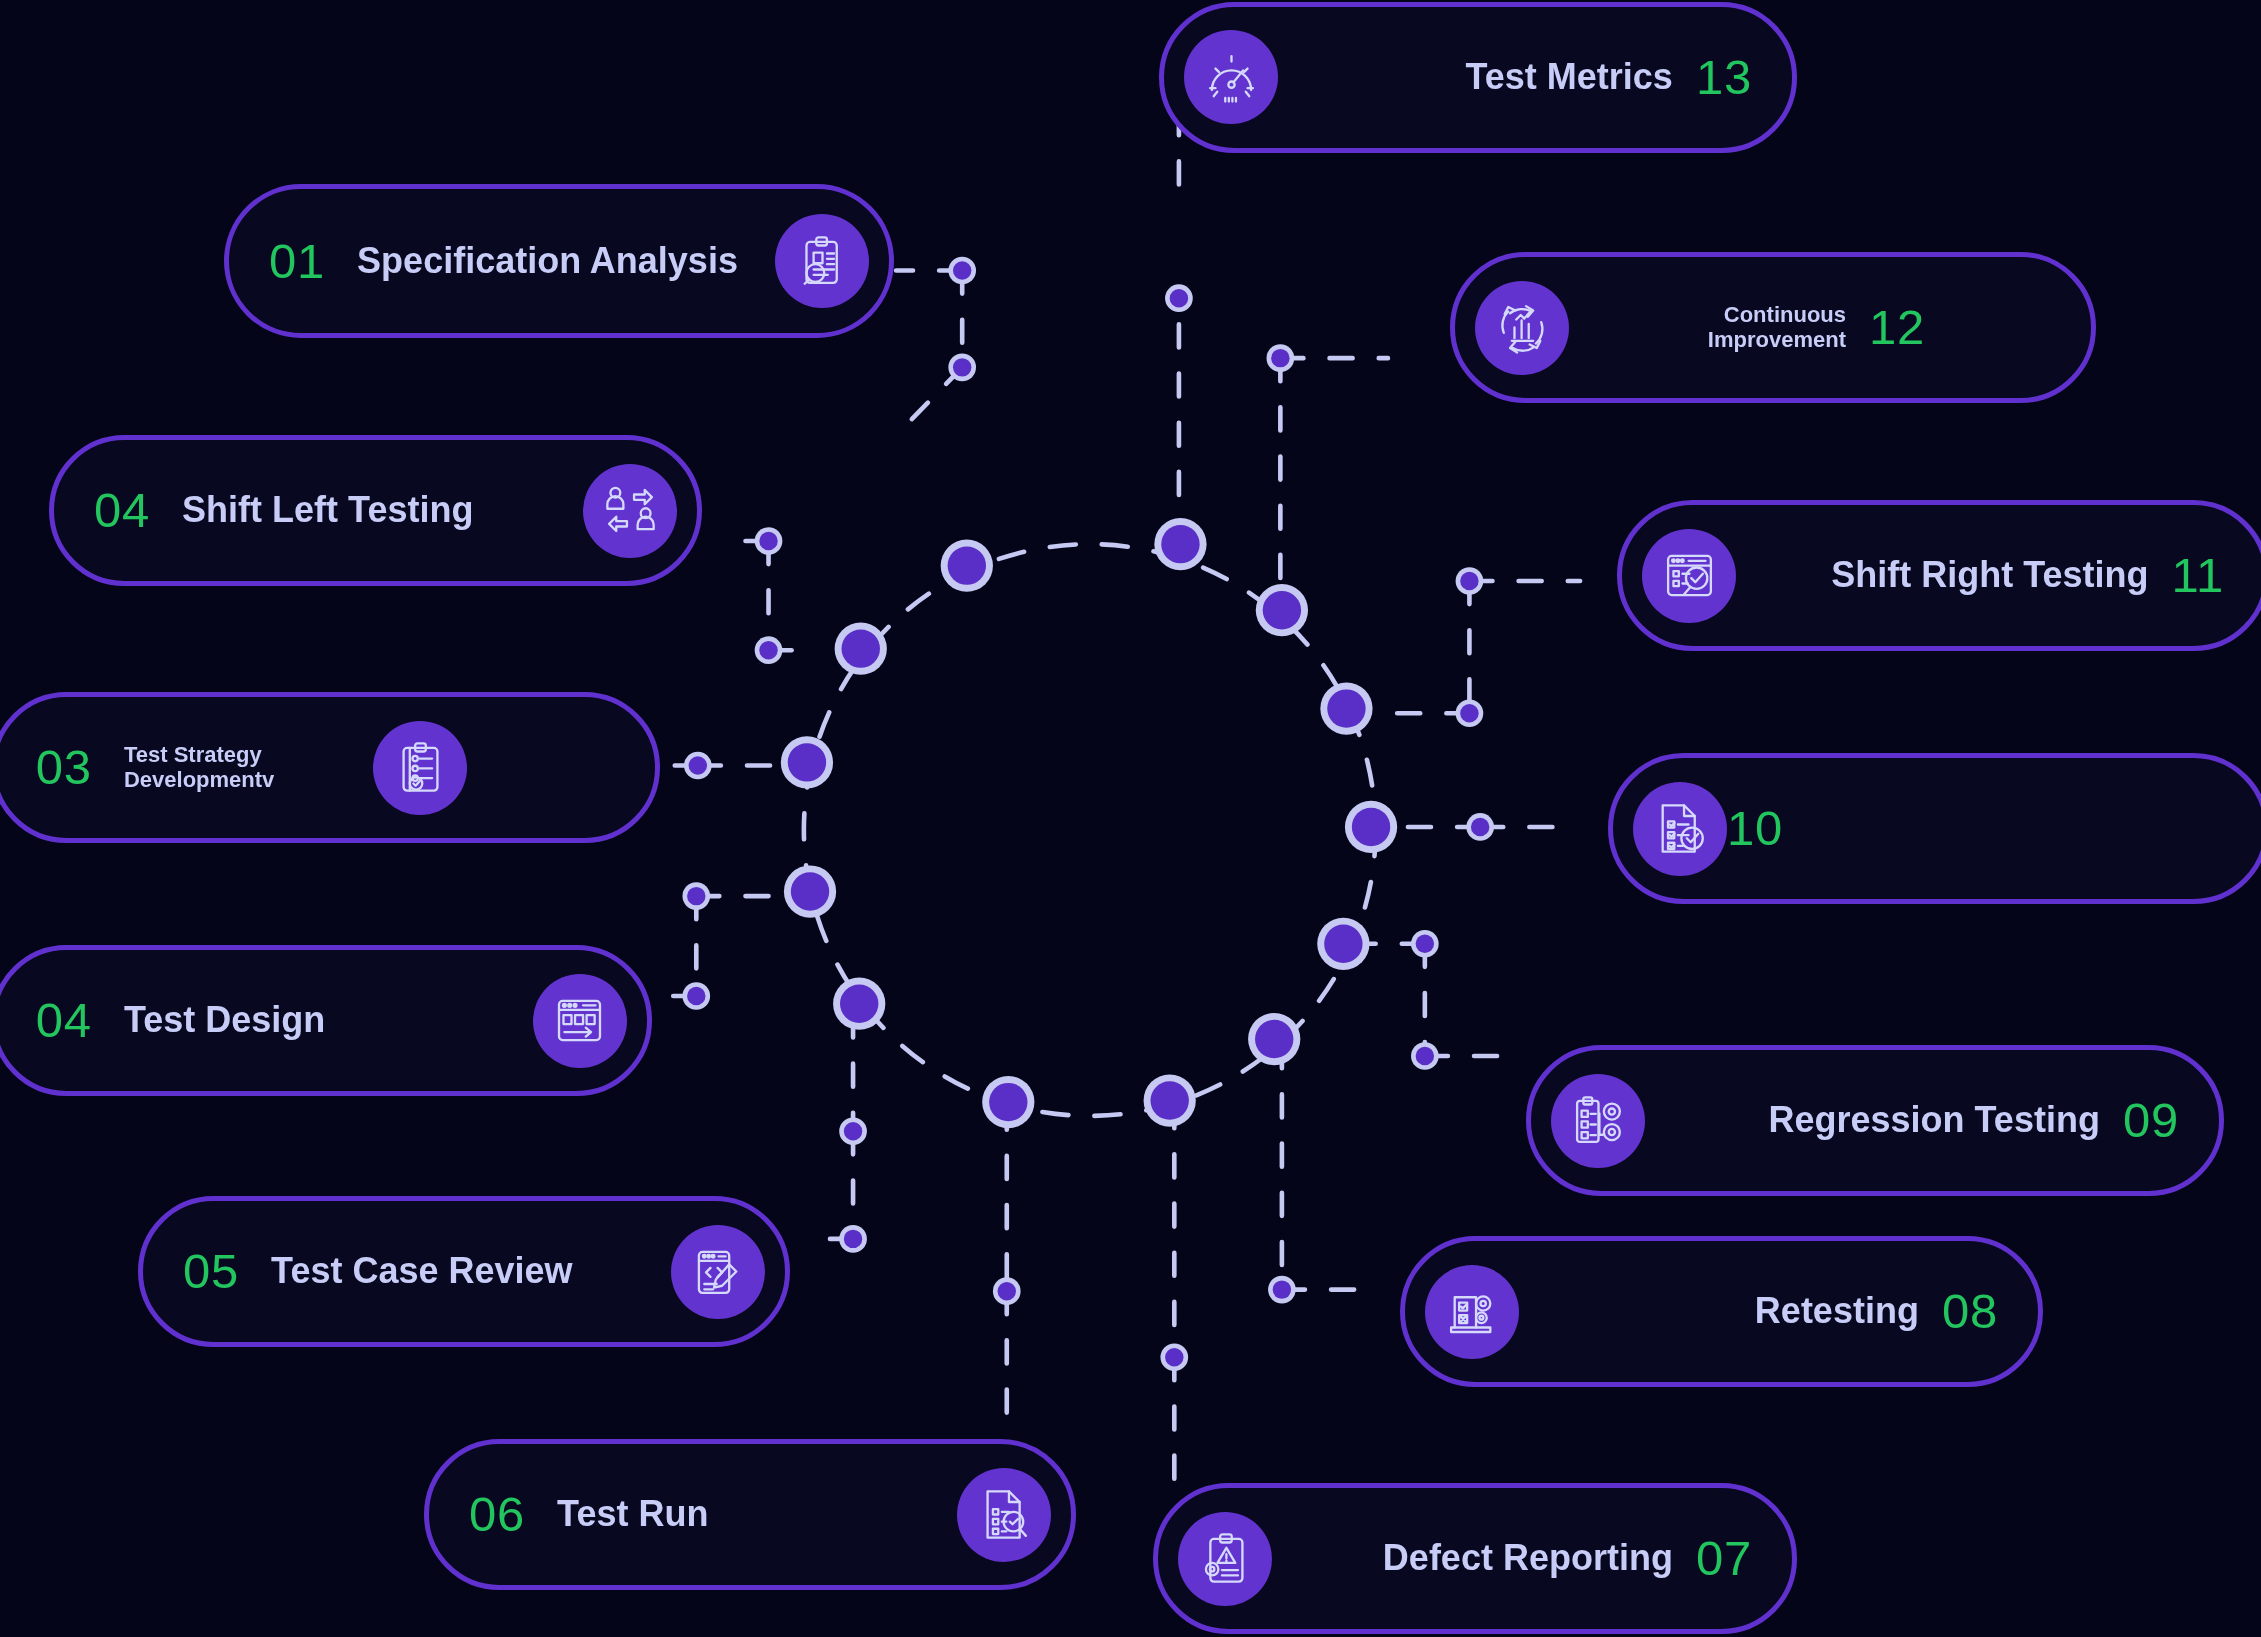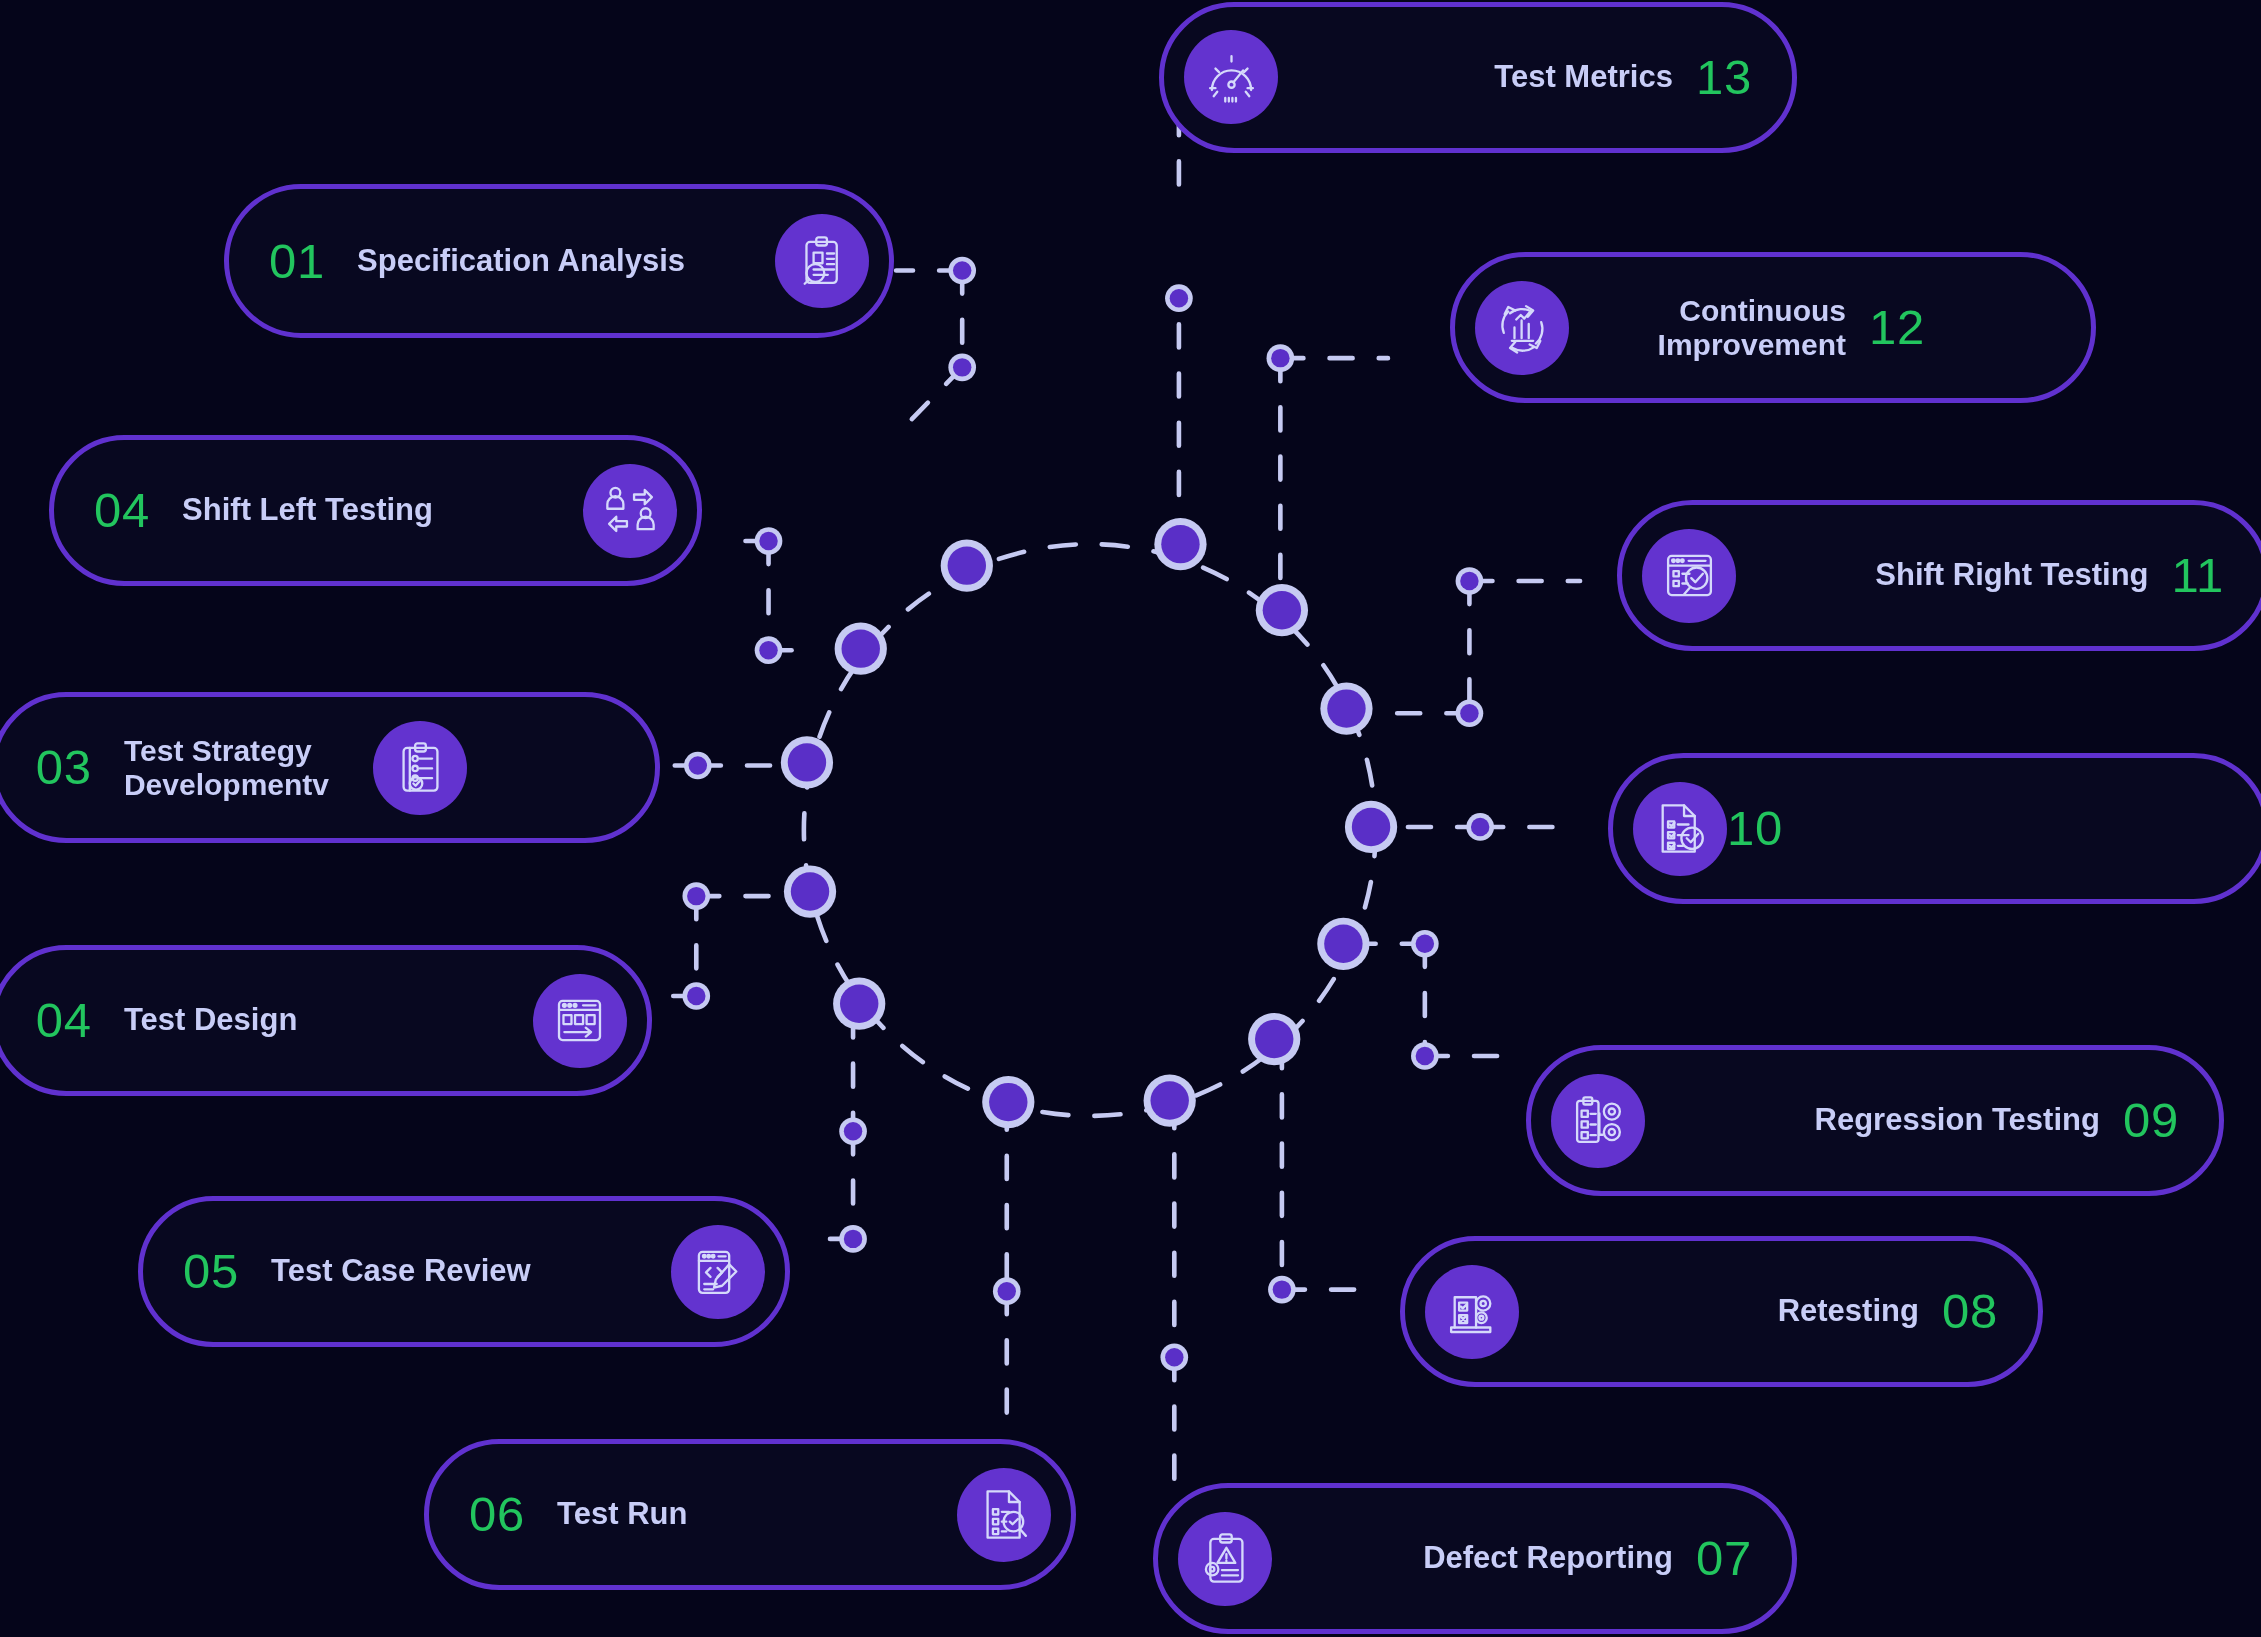--- a/index.html
+++ b/index.html
@@ -27,27 +27,27 @@
 
   .num{
     font-size:49px;
     font-weight:400;
     letter-spacing:0.8px;
     color:#22c55e;
     line-height:1;
     flex:0 0 auto;
   }
   .label{
-    font-size:31px;
+    font-size:36px;
     font-weight:700;
     color:#c8cdf7;
     line-height:1.12;
     flex:1 1 auto;
   }
-  .label.two{ font-size:30px; }
+  .label.two{ font-size:22px; }
 
   .iconcircle{
     flex:0 0 auto;
     width:94px;height:94px;
     border-radius:50%;
     background:#6333cf;
     display:flex;align-items:center;justify-content:center;
   }
   .iconcircle svg{ width:57px;height:57px; display:block;}
 

